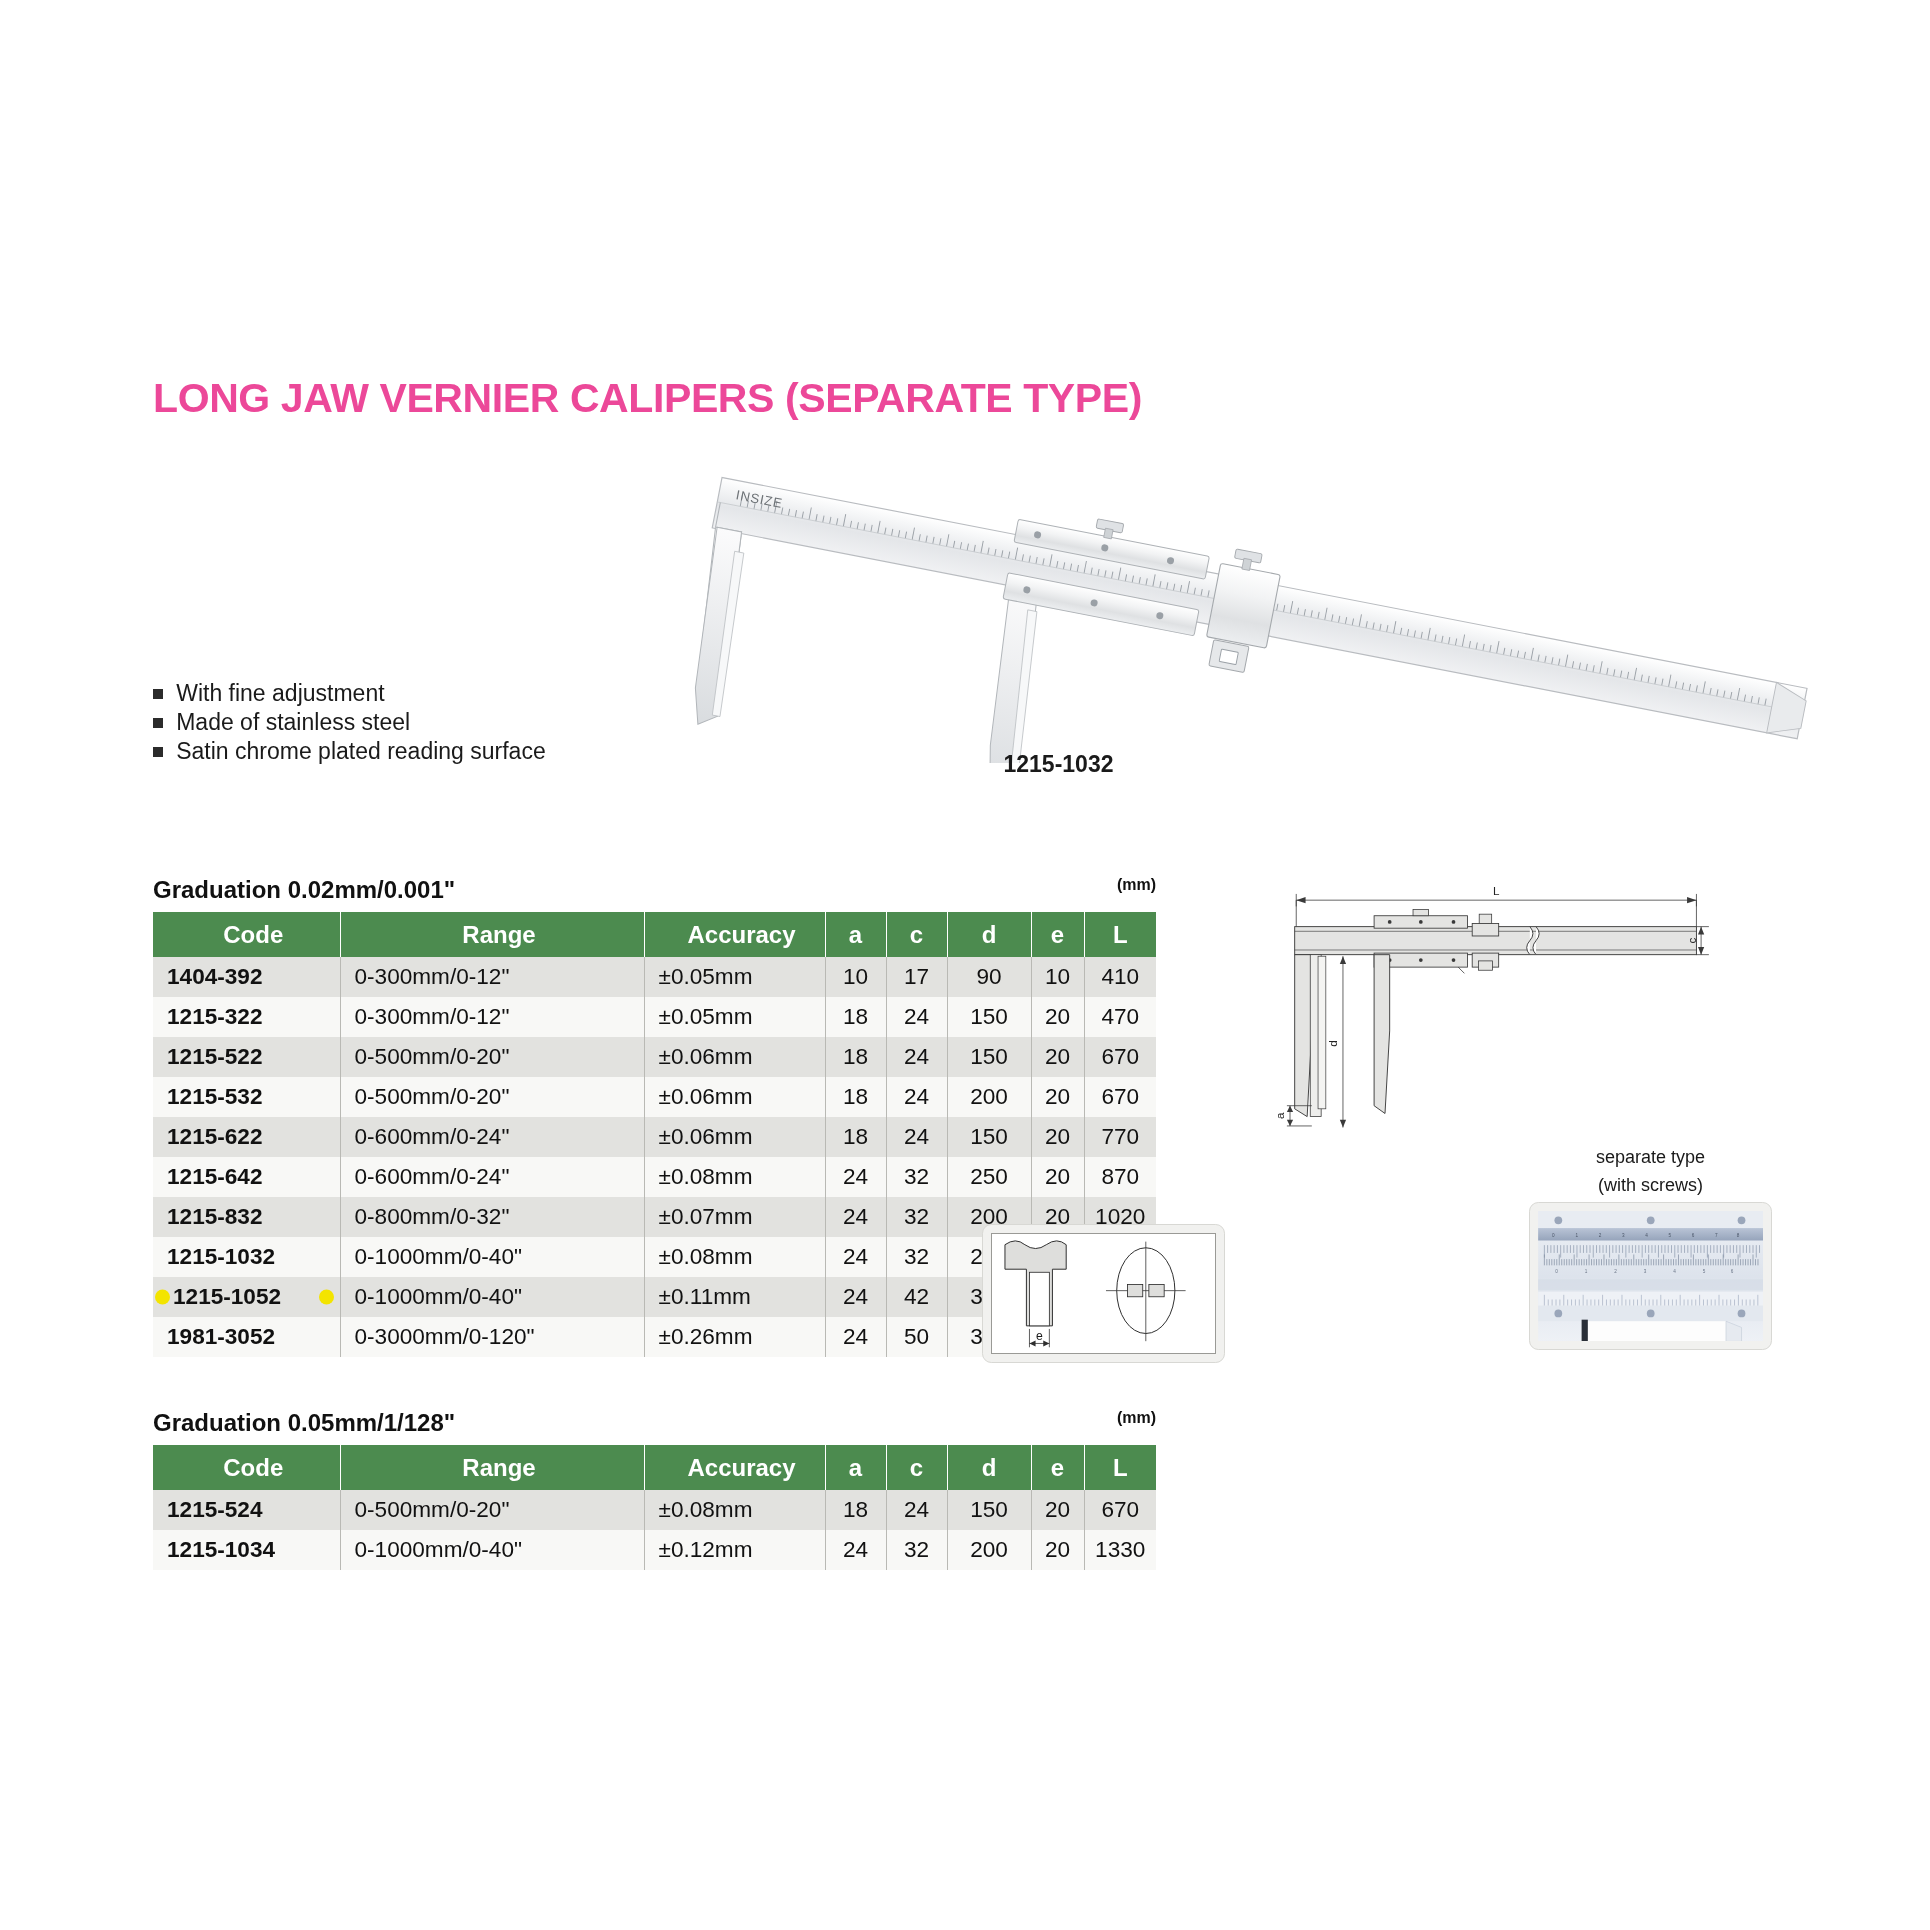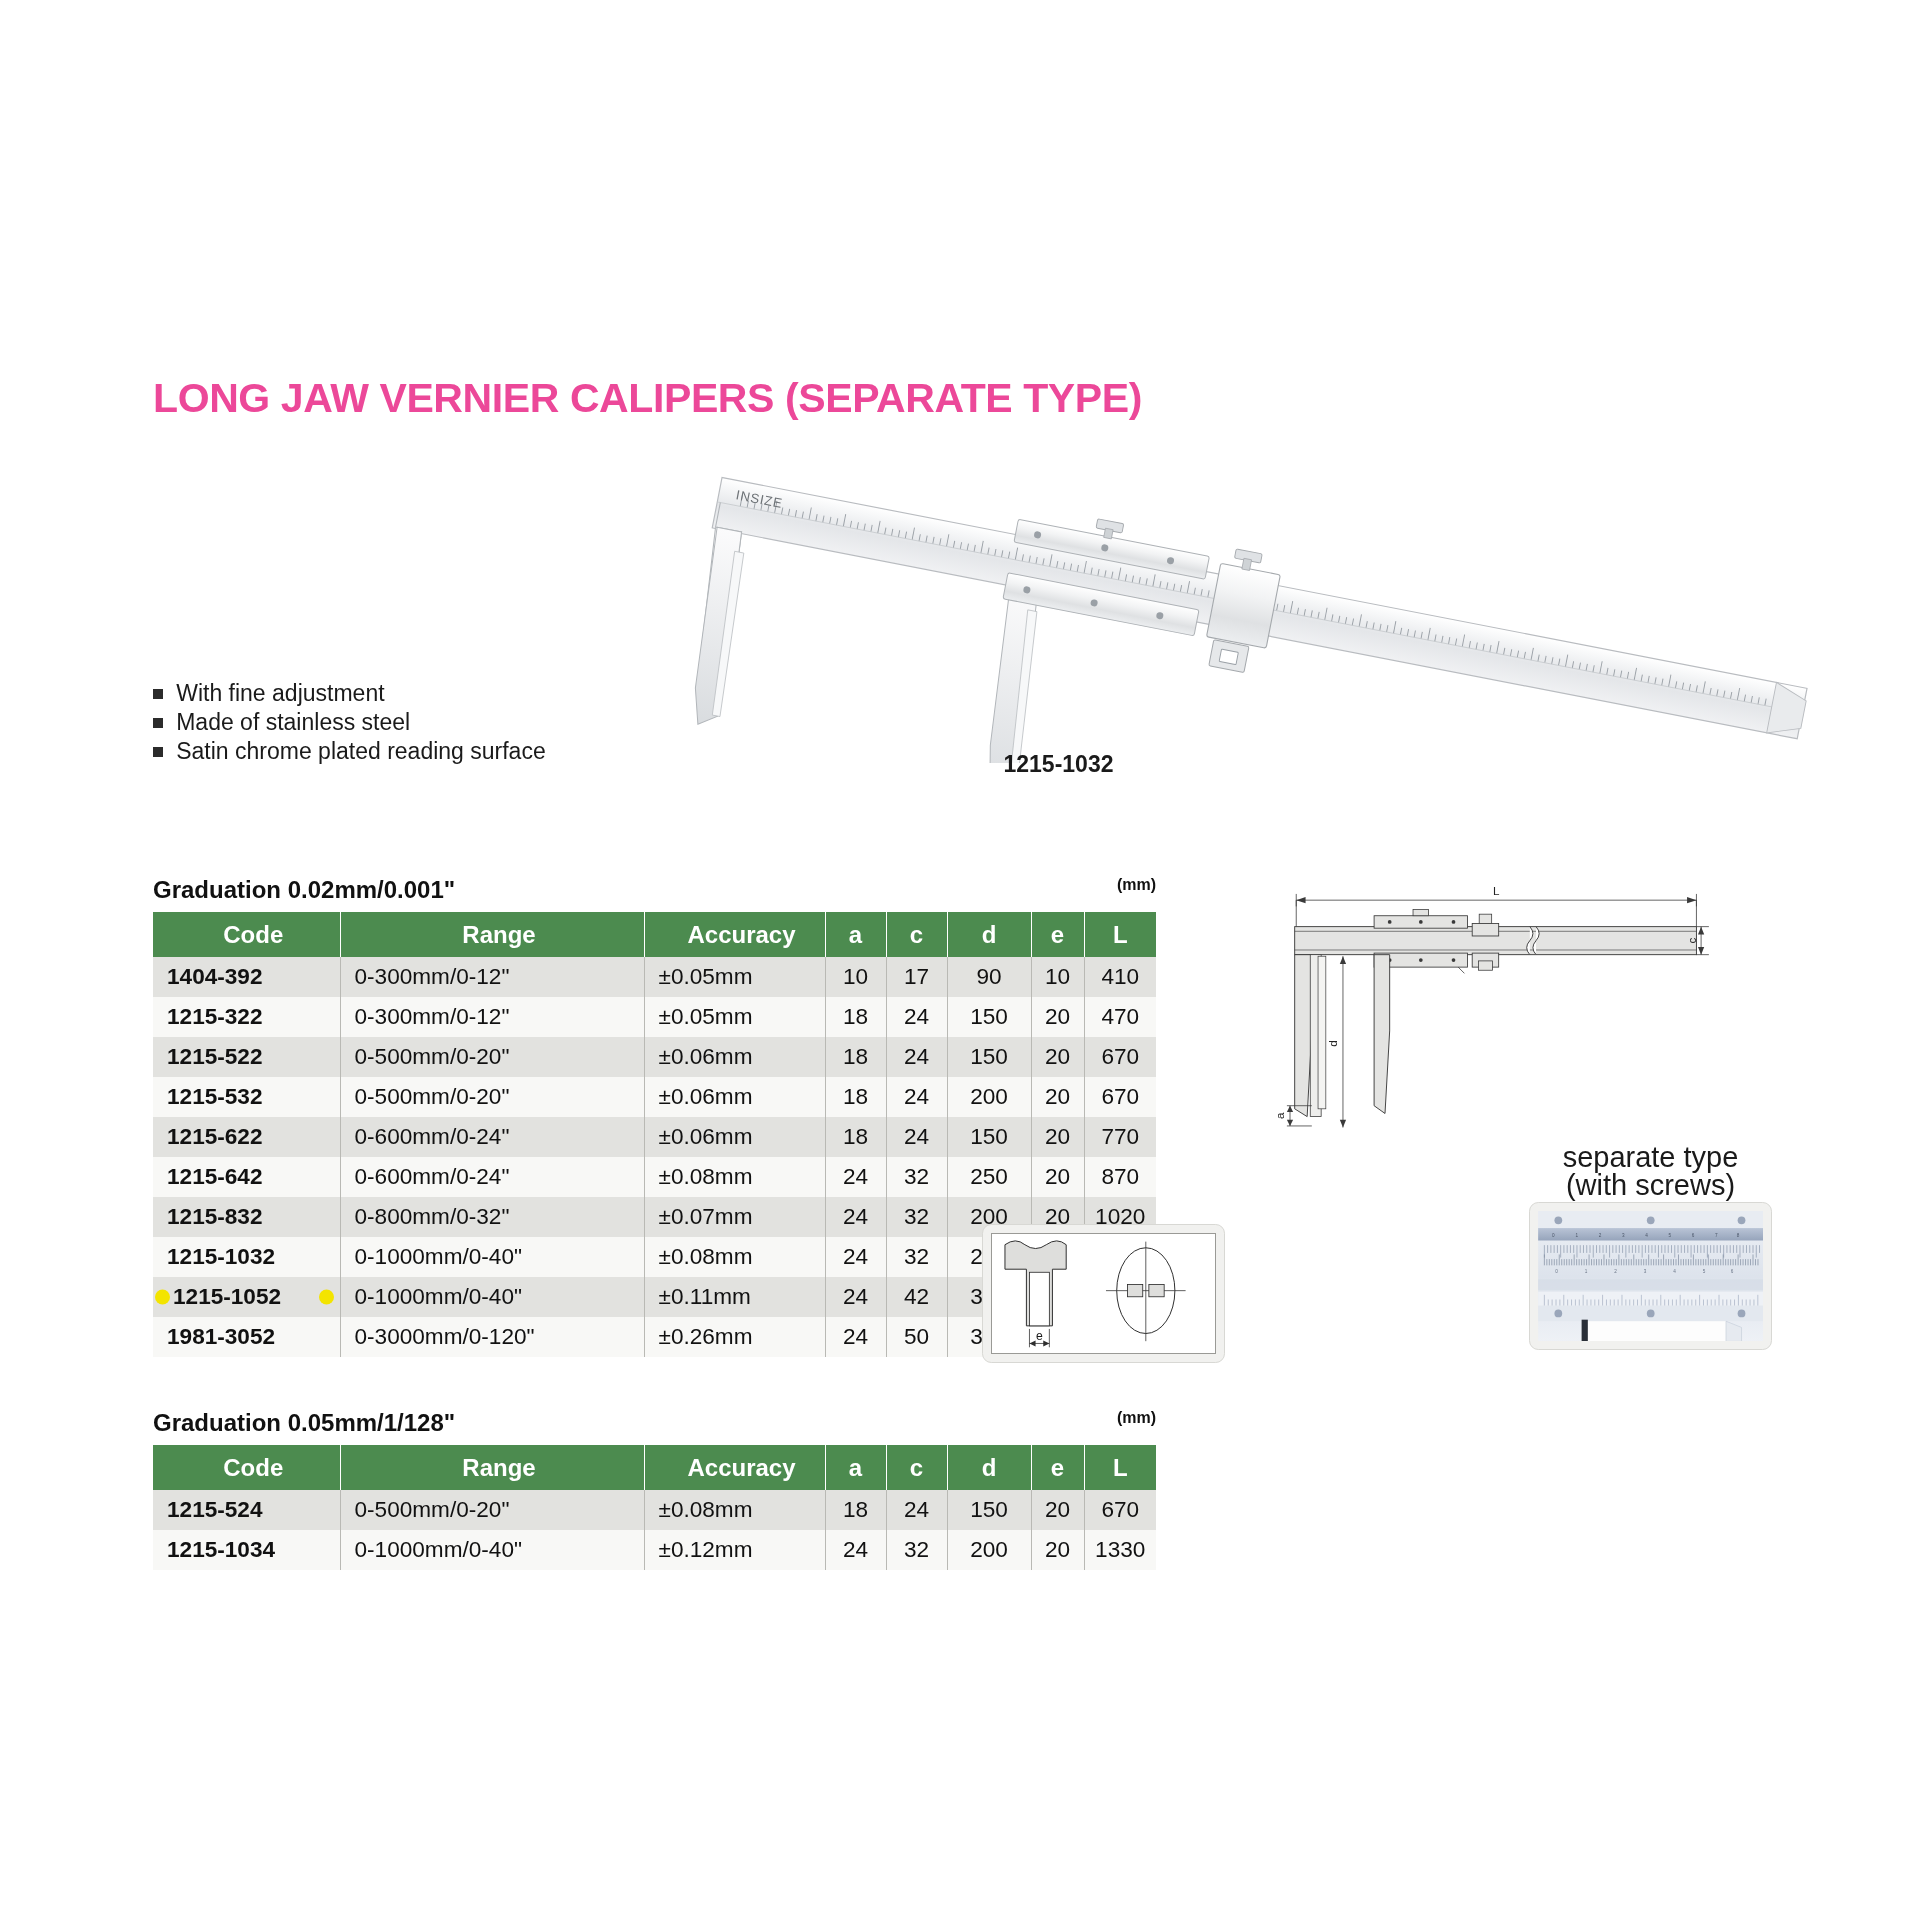--- a/index.html
+++ b/index.html
@@ -94,21 +94,21 @@
   td.code.hl { padding-left:20px;margin-top:20px; }
 
   
   #tech-drawing {
     position:absolute; left:1276px; top:883px;
     width:436px; height:257px;
   }
   #separate-caption {
     position:absolute; left:1522px; top:1143px;
     width:257px; text-align:center;
-    font-size:29px; line-height:28px; color:#1a1a1a;
+    font-size:18px; line-height:28px; color:#1a1a1a;
   }
   .photo-card {
     position:absolute;
     background:#f1f1ef;
     border:1.6px solid #d8d8d4;
     border-radius:9.3px;
     box-sizing:border-box;
     padding:7.8px;
   }
   #jaw-detail-card { left:982px; top:1224px; width:243px; height:139px; }

